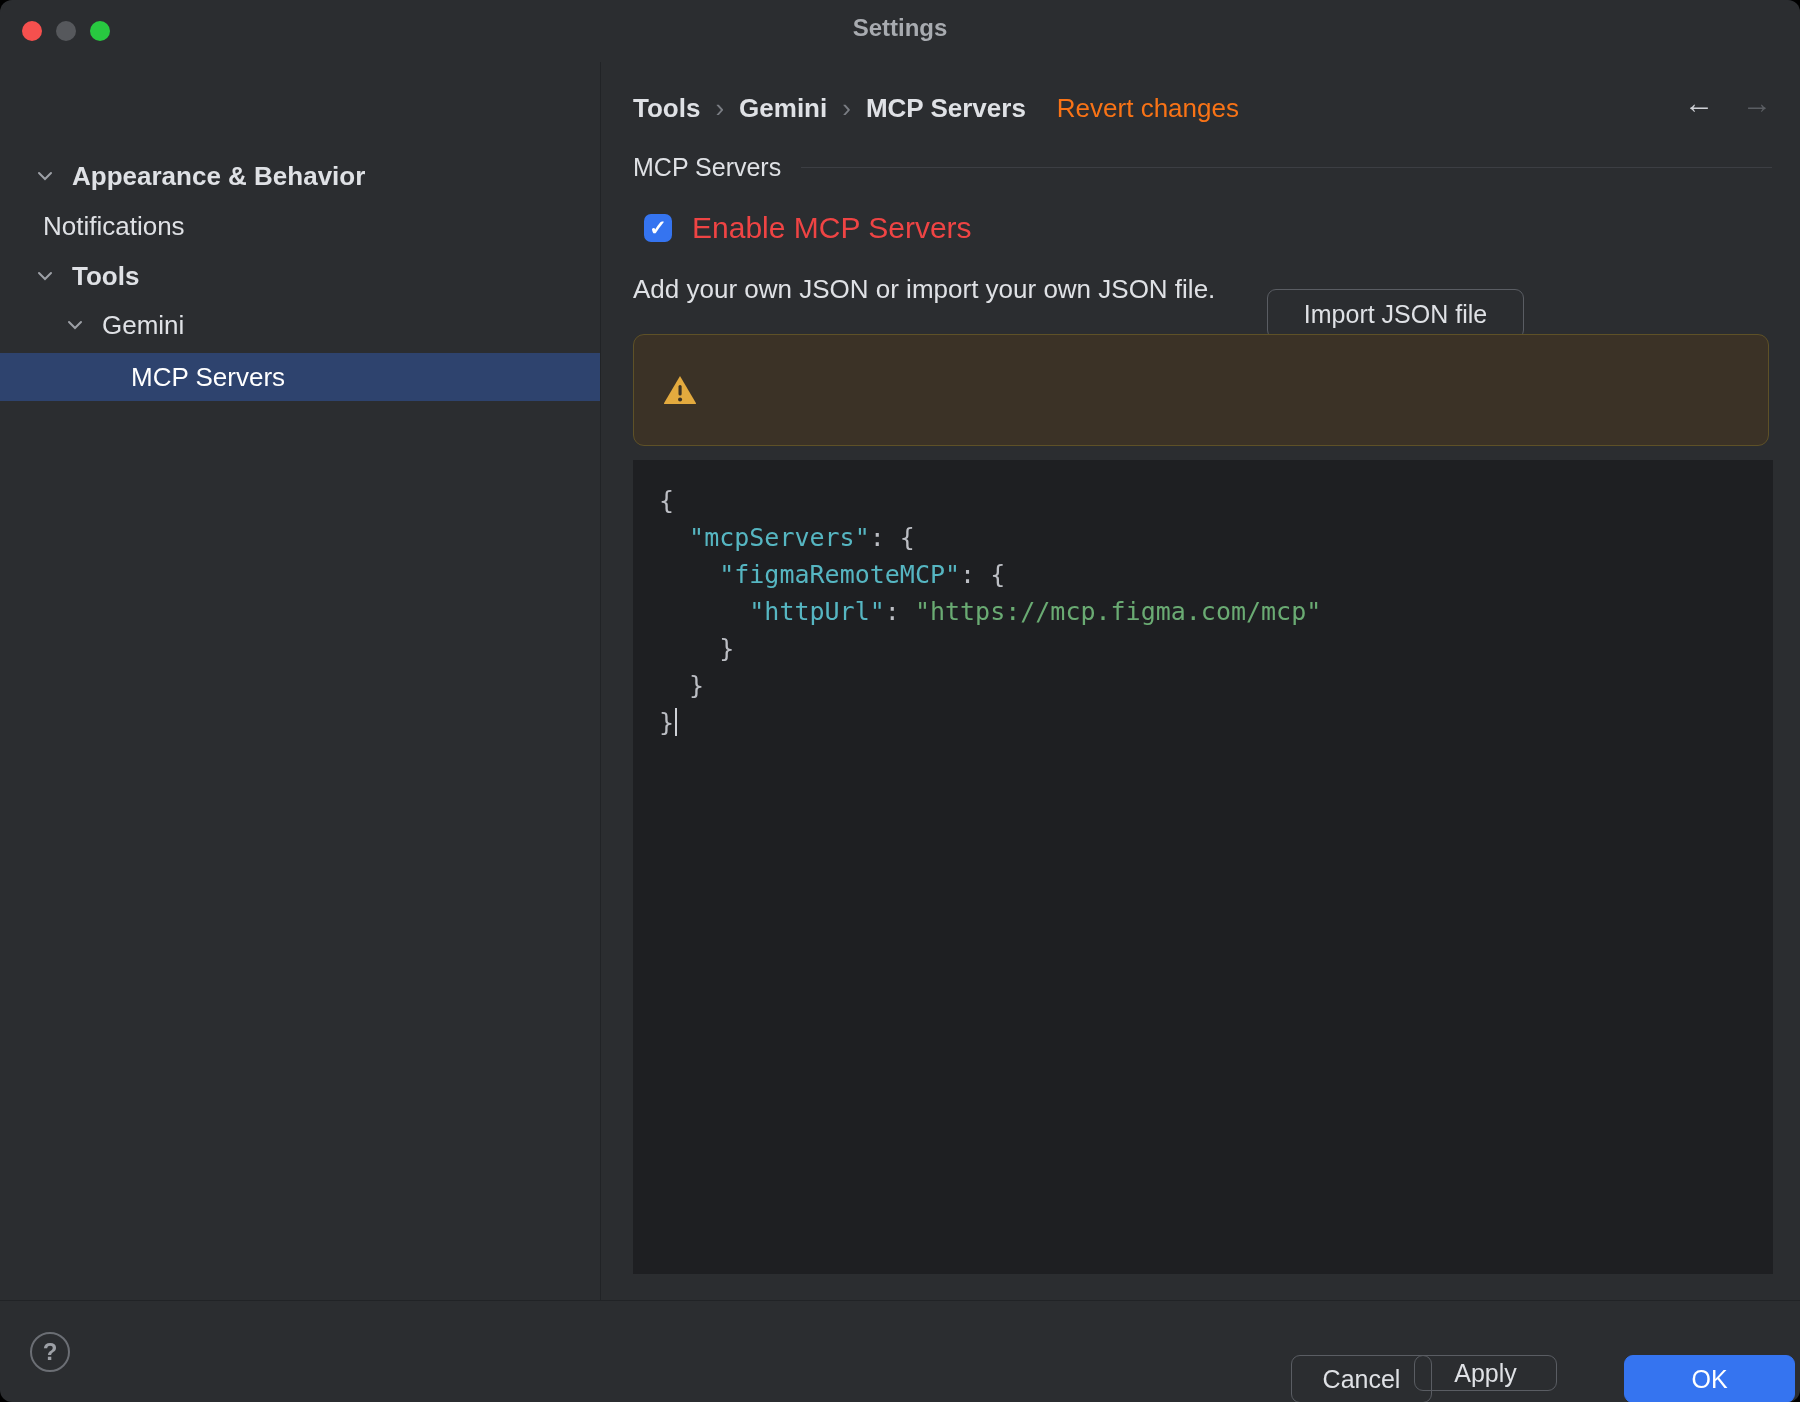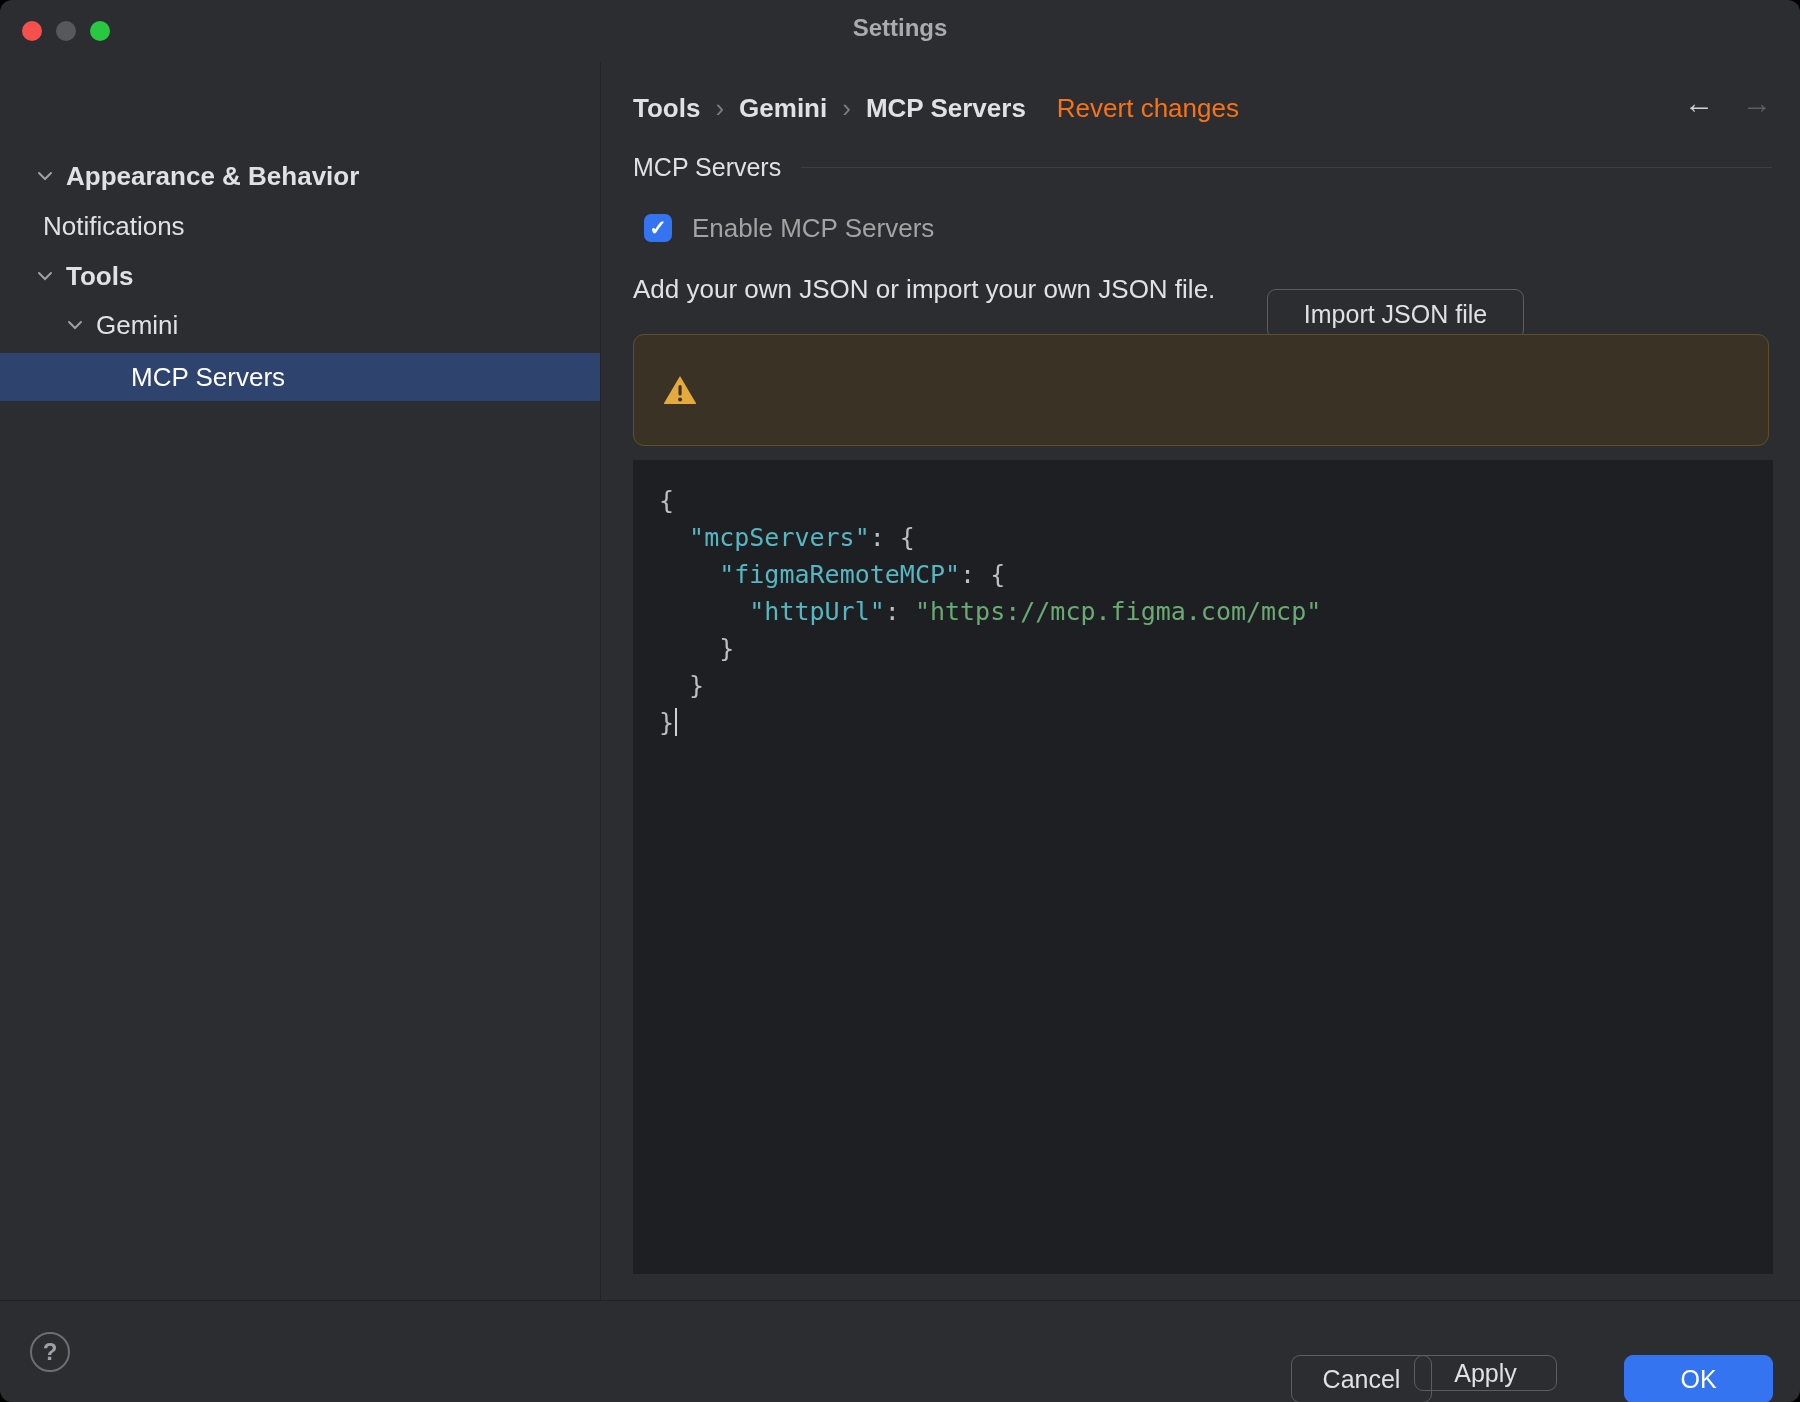--- a/index.html
+++ b/index.html
@@ -36,20 +36,21 @@
     flex: 1; background: transparent; border: none; outline: none;
     color: #dfe1e5; font-size: 26px; font-family: "Liberation Sans", sans-serif;
     margin-left: 14px;
   }
   .search-clear { color: #9da0a6; font-size: 28px; line-height: 1; cursor: default; }
 
   .side-row {
     position: absolute; left: 0; width: 600px; height: 48px;
     display: flex; align-items: center; font-size: 26px; color: #dfe1e5;
     white-space: nowrap;
+    gap: 6px;
   }
   .side-row .chev { display: inline-flex; width: 18px; justify-content: center; margin-right: 12px; }
   .bold { font-weight: 700; }
   .row-ab    { top: 152px; padding-left: 36px; }
   .row-notif { top: 202px; padding-left: 43px; }
   .row-tools { top: 252px; padding-left: 36px; }
   .row-gem   { top: 301px; padding-left: 66px; }
   .row-mcp   { top: 353px; padding-left: 131px; background: #2e436e; color: #ffffff; }
 
   .v-divider { position: absolute; left: 600px; top: 62px; bottom: 102px; width: 1px; background: #212326; }
@@ -80,21 +81,21 @@
   
   .check-row {
     position: absolute; left: 644px; top: 212px; height: 32px;
     display: flex; align-items: center; gap: 20px;
   }
   .checkbox {
     width: 28px; height: 28px; border-radius: 7px; background: #3574f0;
     display: flex; align-items: center; justify-content: center;
     color: #fff; font-size: 21px; font-weight: 700;
   }
-  .check-label { font-size: 26px; color: #a3a3a3; }
+  .check-label { font-size: 30px; color: #ef4444; }
 
   
   .import-text { position: absolute; left: 633px; top: 274px; font-size: 26px; color: #dfe1e5; }
   .btn {
     border: 1px solid #5a5d63; border-radius: 9px; background: transparent;
     color: #dfe1e5; font-size: 25px; font-family: "Liberation Sans", sans-serif;
     display: flex; align-items: center; justify-content: center; cursor: default; margin-top: 26px;
   }
   .import-btn { position: absolute; left: 1267px; top: 263px; width: 257px; height: 50px; }
 
@@ -125,21 +126,21 @@
   .h-divider { position: absolute; left: 0; right: 0; top: 1300px; height: 1px; background: #212326; }
   .help-btn {
     position: absolute; left: 30px; top: 1332px; width: 40px; height: 40px;
     border: 2px solid #6b6e74; border-radius: 50%; color: #9da0a6;
     display: flex; align-items: center; justify-content: center;
     font-size: 24px; font-weight: 700;
   }
   .cancel-btn { position: absolute; left: 1291px; top: 1329px; width: 141px; height: 48px; }
   .apply-btn  { position: absolute; left: 1414px; top: 1329px; width: 143px; height: 36px; }
   .ok-btn {
-    position: absolute; left: 1624px; top: 1329px; width: 149px; height: 48px;
+    position: absolute; left: 1624px; top: 1329px; width: 171px; height: 48px;
     background: #3574f0; border: 1px solid #3574f0; color: #ffffff;
   }
 </style>
 </head>
 <body>
 
 <div class="window">
 
   <div class="titlebar">
     <div class="traffic t-close"></div>

